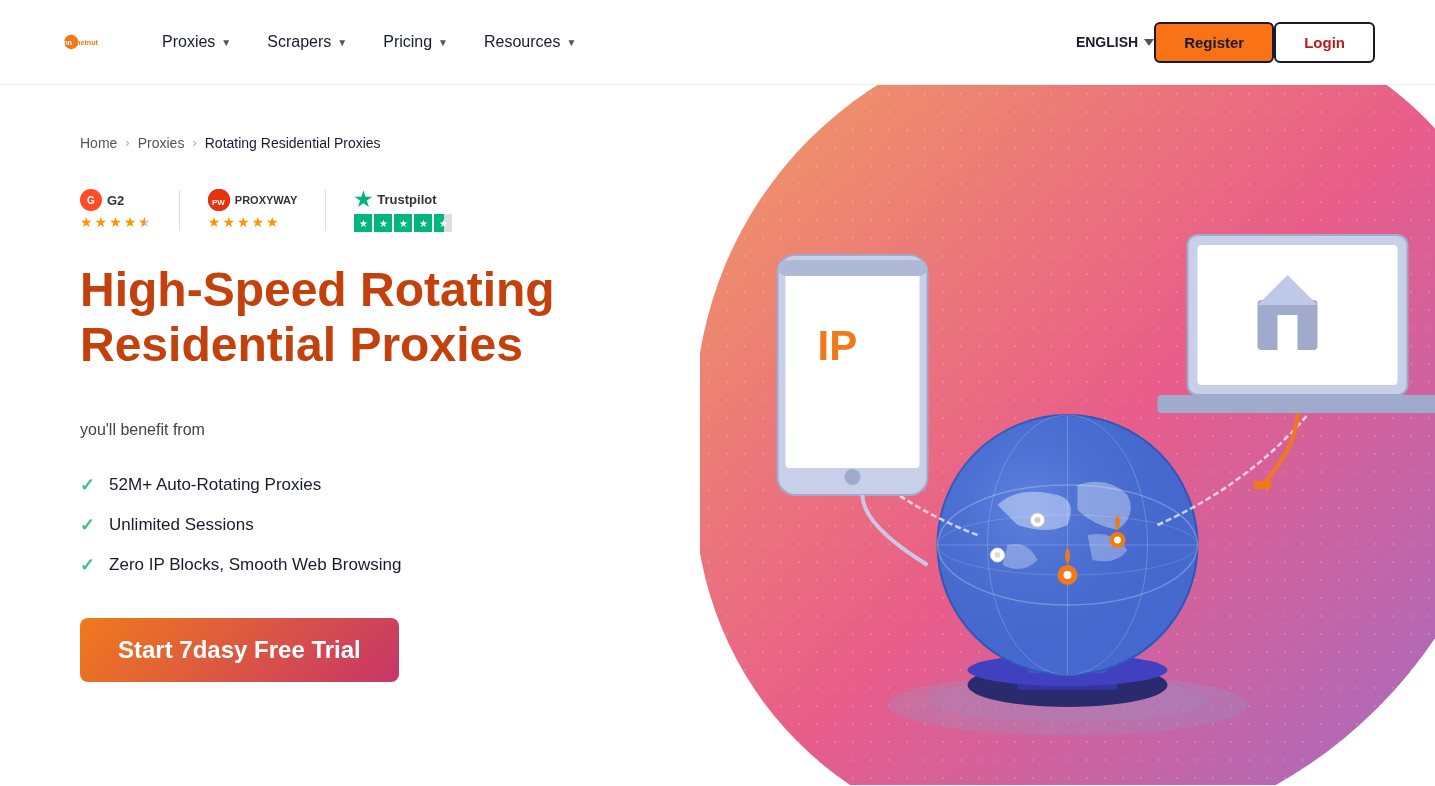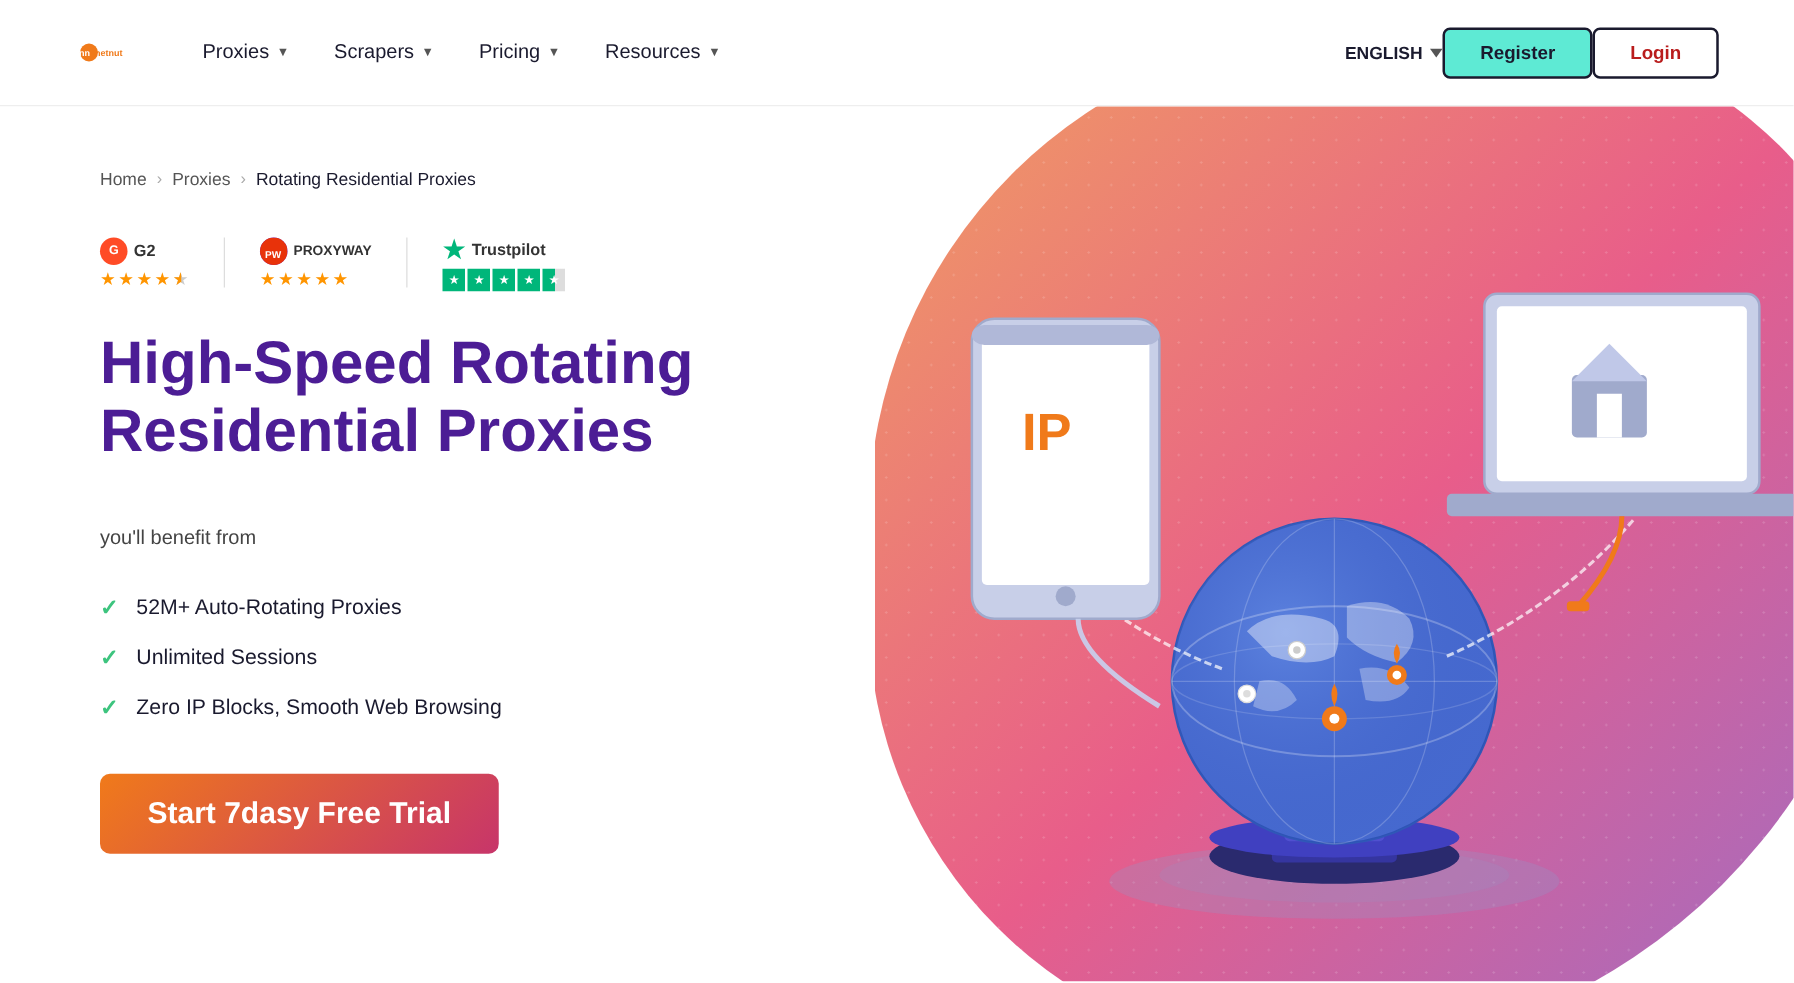--- a/index.html
+++ b/index.html
@@ -63,21 +63,21 @@
     .lang-arrow {
       width: 0;
       height: 0;
       border-left: 5px solid transparent;
       border-right: 5px solid transparent;
       border-top: 7px solid #555;
     }
     .btn-register {
       padding: 10px 28px;
       border: 2px solid #1a1a2e;
-      background: #5eead4;
+      background: #f97316;
       color: #1a1a2e;
       font-size: 15px;
       font-weight: 600;
       border-radius: 6px;
       cursor: pointer;
     }
     .btn-login {
       padding: 10px 28px;
       border: 2px solid #1a1a2e;
       background: #fff;
@@ -193,21 +193,21 @@
     }
     .trustpilot-star-logo {
       color: #00b67a;
       font-size: 20px;
     }
 
     
     .hero-headline {
       font-size: 48px;
       font-weight: 800;
-      color: #4c1d95;
+      color: #c2410c;
       line-height: 1.15;
       margin-bottom: 22px;
       max-width: 520px;
     }
 
     
     .hero-subtitle {
       font-size: 16px;
       color: #444;
       line-height: 1.5;

